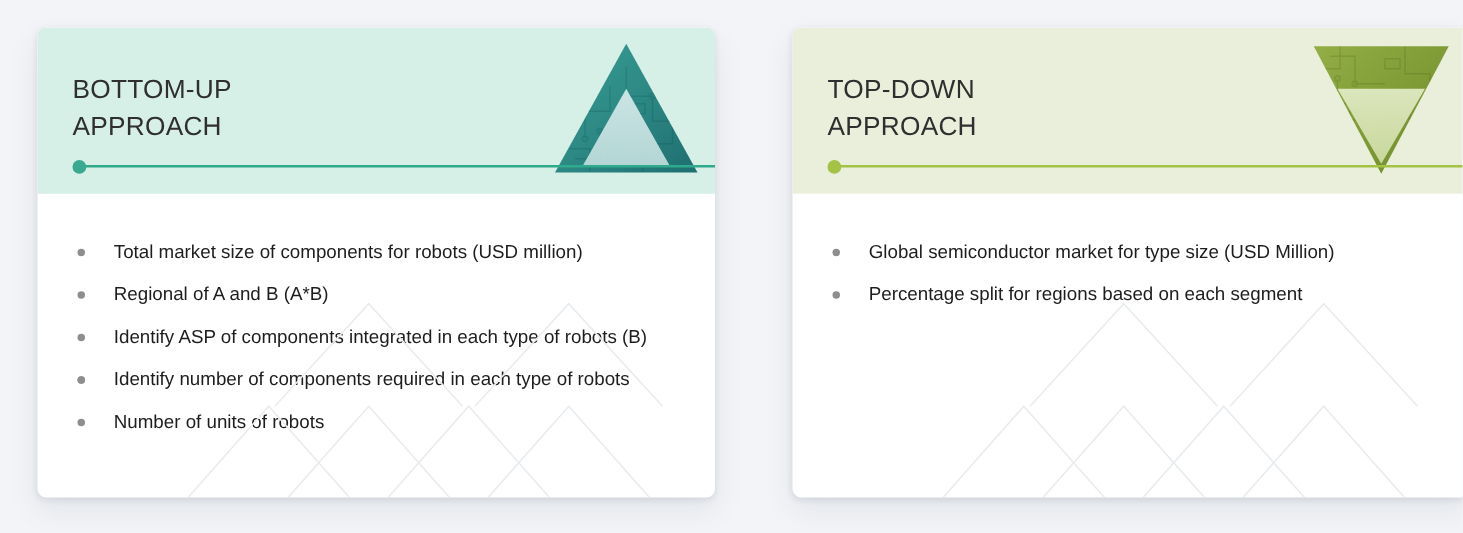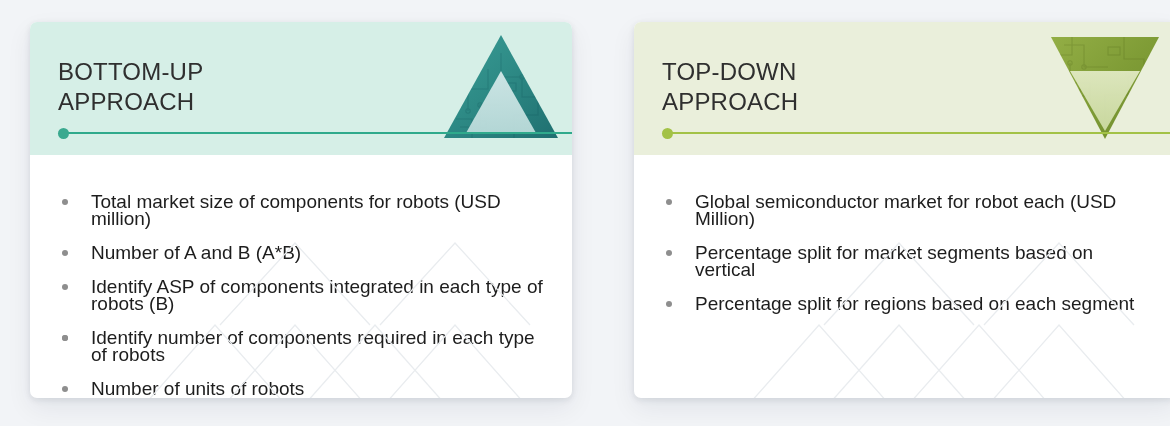--- a/index.html
+++ b/index.html
@@ -52,21 +52,21 @@
     overflow: hidden;
     z-index: 2;
   }
   .band.teal  { background: #d6efe7; }
   .band.olive { background: #eaefdb; }
 
   .band-title {
     position: absolute;
     left: 28px;
     top: 35px;
-    font-size: 24px;
+    font-size: 21px;
     line-height: 30px;
     letter-spacing: .2px;
     color: #2f2f2f;
     font-weight: 400;
     white-space: pre-line;
     z-index: 4;
   }
 
   
   .rule {
@@ -114,21 +114,21 @@
   }
   ul.bullets {
     list-style: none;
     margin: 0;
     padding: 0;
   }
   ul.bullets li {
     position: relative;
     padding-left: 35px;
     margin: 0 0 17px 0;
-    font-size: 19px;
+    font-size: 15px;
     line-height: 17px;
     color: #1d1d1d;
   }
   ul.bullets li:last-child { margin-bottom: 0; }
   ul.bullets li .bullet {
     position: absolute;
     left: 6px;
     top: 6px;
     width: 6px; height: 6px;
     border-radius: 50%;
@@ -194,21 +194,21 @@
           <path d="M230 300 L345 170 L460 300"></path>
           <path d="M310 300 L425 170 L540 300"></path>
           <path d="M70 300 L185 170 L300 300"></path>
           <path d="M190 170 L265 88 L340 170"></path>
           <path d="M350 170 L425 88 L500 170"></path>
         </g>
       </svg>
 
       <ul class="bullets">
         <li><span class="bullet"></span><span>Total market size of components for robots (USD million)</span></li>
-        <li><span class="bullet"></span><span>Number of A and B (A*B)</span></li>
+        <li><span class="bullet"></span><span>Regional of A and B (A*B)</span></li>
         <li><span class="bullet"></span><span>Identify ASP of components integrated in each type of robots (B)</span></li>
         <li><span class="bullet"></span></li>
         <li><span class="bullet"></span><span>Identify number of components required in each type of robots</span></li>
         <li><span class="bullet"></span><span>Number of units of robots</span></li>
       </ul>
     </div>
   </div>
 
   <div class="card right">
 
@@ -263,20 +263,19 @@
           <path d="M150 300 L265 170 L380 300"></path>
           <path d="M230 300 L345 170 L460 300"></path>
           <path d="M310 300 L425 170 L540 300"></path>
           <path d="M70 300 L185 170 L300 300"></path>
           <path d="M190 170 L265 88 L340 170"></path>
           <path d="M350 170 L425 88 L500 170"></path>
         </g>
       </svg>
 
       <ul class="bullets">
-        <li><span class="bullet"></span><span>Global semiconductor market for robot each (USD Million)</span></li>
-        <li><span class="bullet"></span><span>Percentage split for market segments based on vertical</span></li>
+        <li><span class="bullet"></span><span>Global semiconductor market for type size (USD Million)</span></li>
         <li><span class="bullet"></span><span>Percentage split for regions based on each segment</span></li>
       </ul>
     </div>
   </div>
 
 </div>
 
 </body></html>

